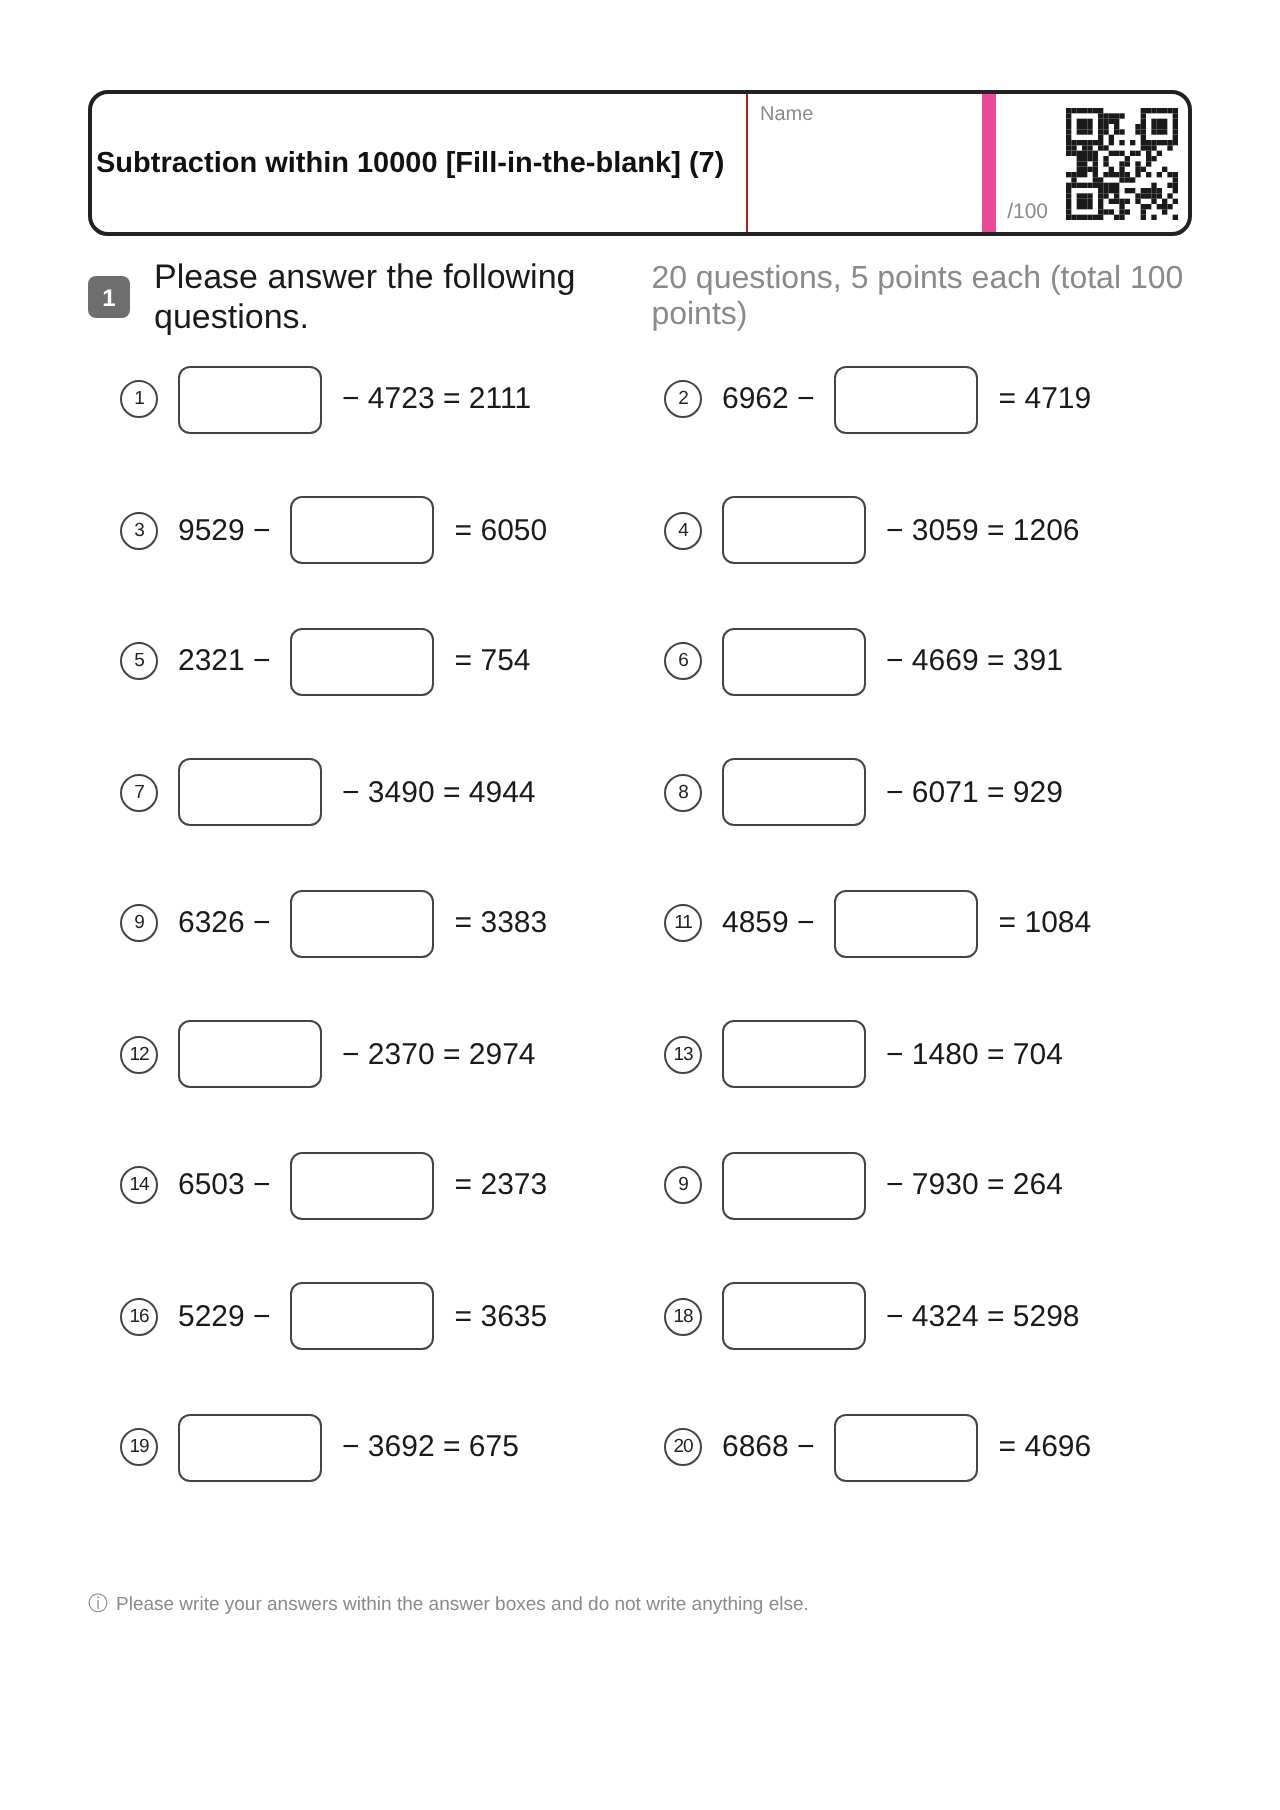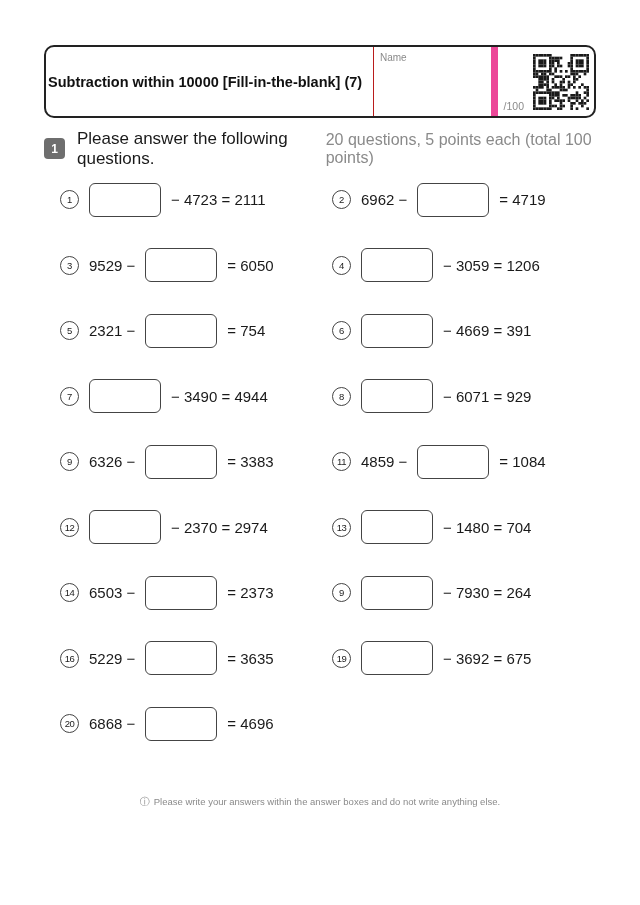--- a/index.html
+++ b/index.html
@@ -50,21 +50,21 @@
     display:flex;align-items:center;justify-content:center;
     font-size:9.5px;color:#222;flex-shrink:0;letter-spacing:-0.5px;
   }
   .abox{
     width:72px;height:34px;box-sizing:border-box;flex-shrink:0;
     border:1.5px solid #444;border-radius:6px;background:#fff;
   }
   .eq{font-size:15px;color:#1a1a1a;white-space:nowrap;}
 
   
-  .footer{margin-top:38px;text-align:center;font-size:9.5px;color:#8a8a8a;}
+  .footer{margin-top:38px;font-size:9.5px;color:#8a8a8a;}
   .footer .info{margin-right:4px;font-size:10px;}
 </style>
 </head>
 <body>
 
 <div class="sheet">
 
   <div class="header">
     <div class="title-cell">
       <span>Subtraction within 10000 [Fill-in-the-blank] (7)</span>
@@ -400,20 +400,25 @@
         <span class="abox"></span>
         <span class="eq">− 7930 = 264</span>
       </div>
       <div class="q">
         <span class="circle">16</span>
         <span class="eq">5229 −</span>
         <span class="abox"></span>
         <span class="eq">= 3635</span>
       </div>
       <div class="q">
+        <span class="circle">18</span>
+        <span class="abox"></span>
+        <span class="eq">− 4324 = 5298</span>
+      </div>
+      <div class="q">
         <span class="circle">19</span>
         <span class="abox"></span>
         <span class="eq">− 3692 = 675</span>
       </div>
       <div class="q">
         <span class="circle">20</span>
         <span class="eq">6868 −</span>
         <span class="abox"></span>
         <span class="eq">= 4696</span>
       </div>

